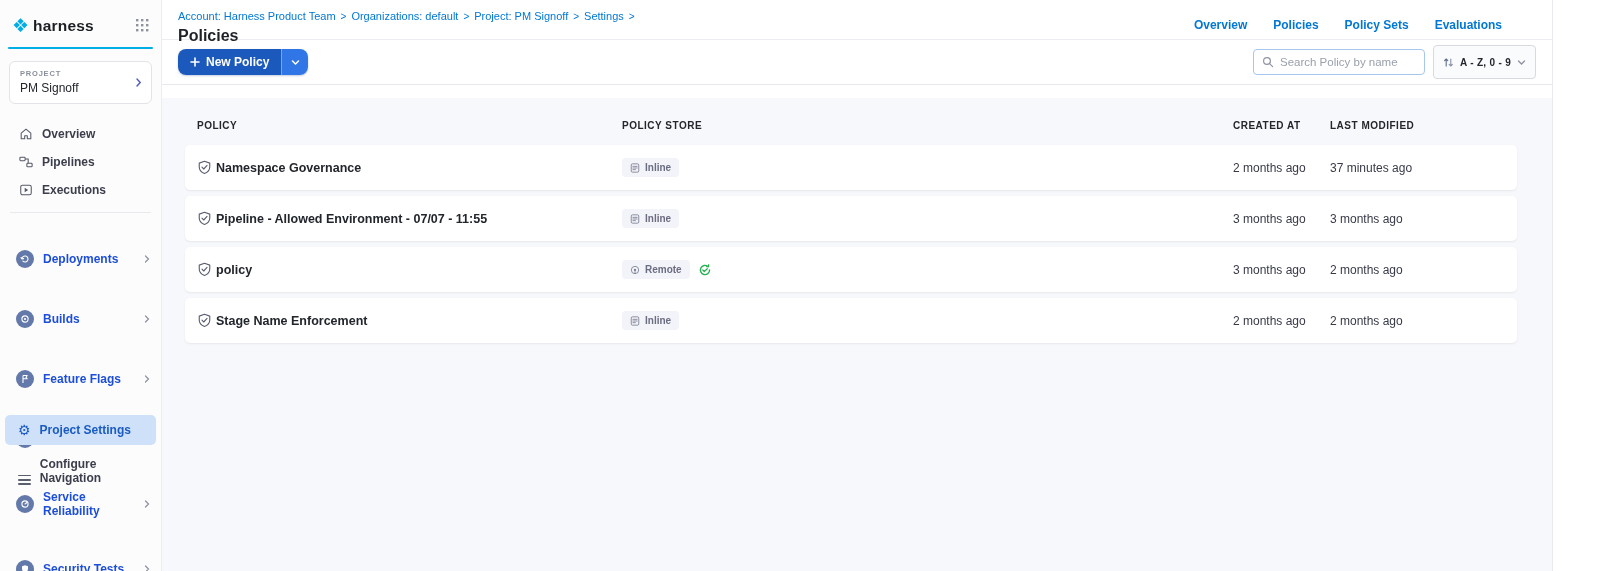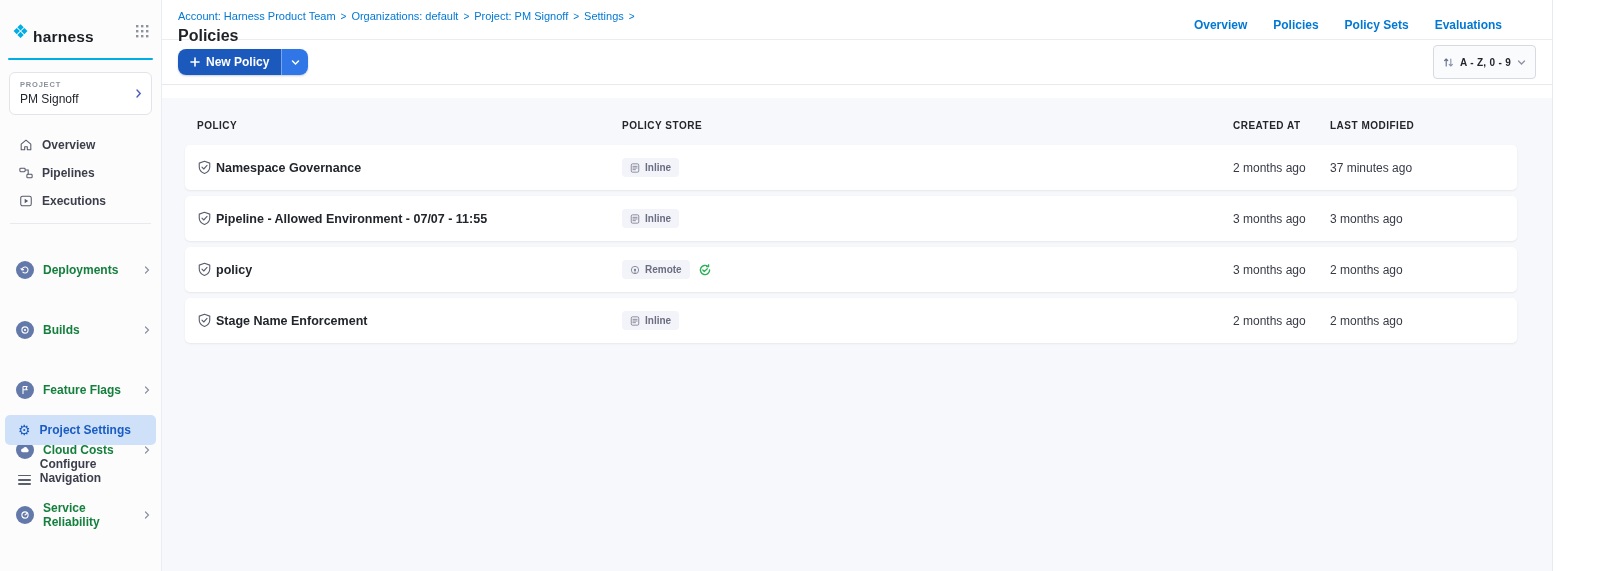--- a/index.html
+++ b/index.html
@@ -4,32 +4,32 @@
 <style>
   * { margin:0; padding:0; box-sizing:border-box; }
   html,body { width:1600px; height:571px; font-family:"Liberation Sans","DejaVu Sans",sans-serif; background:#ffffff; overflow:hidden; }
   body { position:relative; font-size:12px; color:#22272d; }
   svg { display:block; }
 
   
   .sidebar { position:absolute; left:0; top:0; bottom:0; width:162px; background:#fcfcfd; border-right:1px solid #ebedf1; padding:0 0 10px 0; }
   .brand-row { display:flex; align-items:center; padding:16px 12px 8px 12px; }
   .logo-glyph { color:#00ade4; font-size:19px; line-height:1; font-family:"DejaVu Sans",sans-serif; }
-  .brand-name { font-size:15.5px; font-weight:700; color:#1b1f23; margin-left:4px; letter-spacing:.2px;margin-top:12px; }
+  .brand-name { font-size:15.5px; font-weight:700; color:#1b1f23; margin-left:4px; letter-spacing:.2px; }
   .grid-icon { margin-left:auto; cursor:pointer; }
   .brand-underline { height:2px; background:#00ade4; margin:4px 8px 0 8px; border-radius:1px; }
   .project-card { margin:12px 9px 0 9px; background:#fff; border:1px solid #e2e4ea; border-radius:6px; padding:7px 8px 8px 10px; display:flex; align-items:center; cursor:pointer; }
   .project-meta { flex:1; }
   .project-label { font-size:7.5px; font-weight:700; letter-spacing:.8px; color:#8a8f9c; text-transform:uppercase; }
   .project-name { font-size:12px; color:#23262c; margin-top:3px; }
   .nav-list { margin-top:16px; }
   .nav-item { display:flex; align-items:center; gap:9px; padding:7px 10px 7px 18px; font-size:12px; font-weight:600; color:#3c3f4b; cursor:pointer; }
   .nav-item .glyph { width:15px; display:flex; justify-content:center; }
   .side-divider { height:1px; background:#e8eaef; margin:8px 10px 8px 10px; }
-  .module-item { display:flex; align-items:center; gap:9px; padding:5px 10px 5px 16px; font-size:12px; font-weight:600; color:#15803d; cursor:pointer;margin-top:32px; }
+  .module-item { display:flex; align-items:center; gap:9px; padding:5px 10px 5px 16px; font-size:12px; font-weight:600; color:#1d4ed8; cursor:pointer;margin-top:32px; }
   .module-circle { width:18px; height:18px; border-radius:50%; background:#6379a9; display:flex; align-items:center; justify-content:center; flex:none; }
   .module-item .chev { margin-left:auto; }
   .settings-group { position:absolute; left:0; right:0; bottom:78px; }
   .side-sel { display:flex; align-items:center; gap:9px; margin:0 5px; padding:8px 6px 8px 13px; border-radius:5px; background:#cfe1f8; color:#1a5cc3; font-size:12px; font-weight:600; cursor:pointer; }
   .side-sel .gear { color:#1a5cc3; font-size:14px; line-height:1; font-family:"DejaVu Sans",sans-serif; }
   .side-plain { display:flex; align-items:flex-end; gap:9px; margin:4px 5px 0 5px; padding:8px 6px 8px 13px; font-size:12px; font-weight:600; color:#3c3f4b; cursor:pointer; }
   .burger { display:flex; flex-direction:column; gap:2.5px; width:14px; }
   .burger i { height:1.8px; background:#5a5f6d; border-radius:1px; }
 
   
@@ -275,20 +275,29 @@
           </span>
         <span>New Policy</span>
       </div>
       <div class="btn-caret">
         <svg width="9" height="9" viewBox="0 0 9 9">
             <path d="M1.5 3l3 3 3-3" fill="none" stroke="#fff" stroke-width="1.5" stroke-linecap="round"></path>
           </svg>
       </div>
     </div>
     <div class="toolbar-right">
+      <div class="search-box">
+        <span>
+            <svg width="12" height="12" viewBox="0 0 12 12">
+              <circle cx="5" cy="5" r="3.4" fill="none" stroke="#8f95a3" stroke-width="1.2"></circle>
+              <path d="M7.6 7.6L10.6 10.6" stroke="#8f95a3" stroke-width="1.2" stroke-linecap="round"></path>
+            </svg>
+          </span>
+        <input type="text" placeholder="Search Policy by name" style="">
+      </div>
       <div class="sort-select">
         <span>
             <svg width="11" height="11" viewBox="0 0 11 11">
               <path d="M3.2 9V2M3.2 2L1.6 3.7M3.2 2l1.6 1.7" fill="none" stroke="#5f6b8a" stroke-width="1.1" stroke-linecap="round"></path>
               <path d="M7.8 2v7M7.8 9L6.2 7.3M7.8 9l1.6-1.7" fill="none" stroke="#8a93ab" stroke-width="1.1" stroke-linecap="round"></path>
             </svg>
           </span>
         <span class="sort-label">A - Z, 0 - 9</span>
         <span>
             <svg width="9" height="9" viewBox="0 0 9 9">

